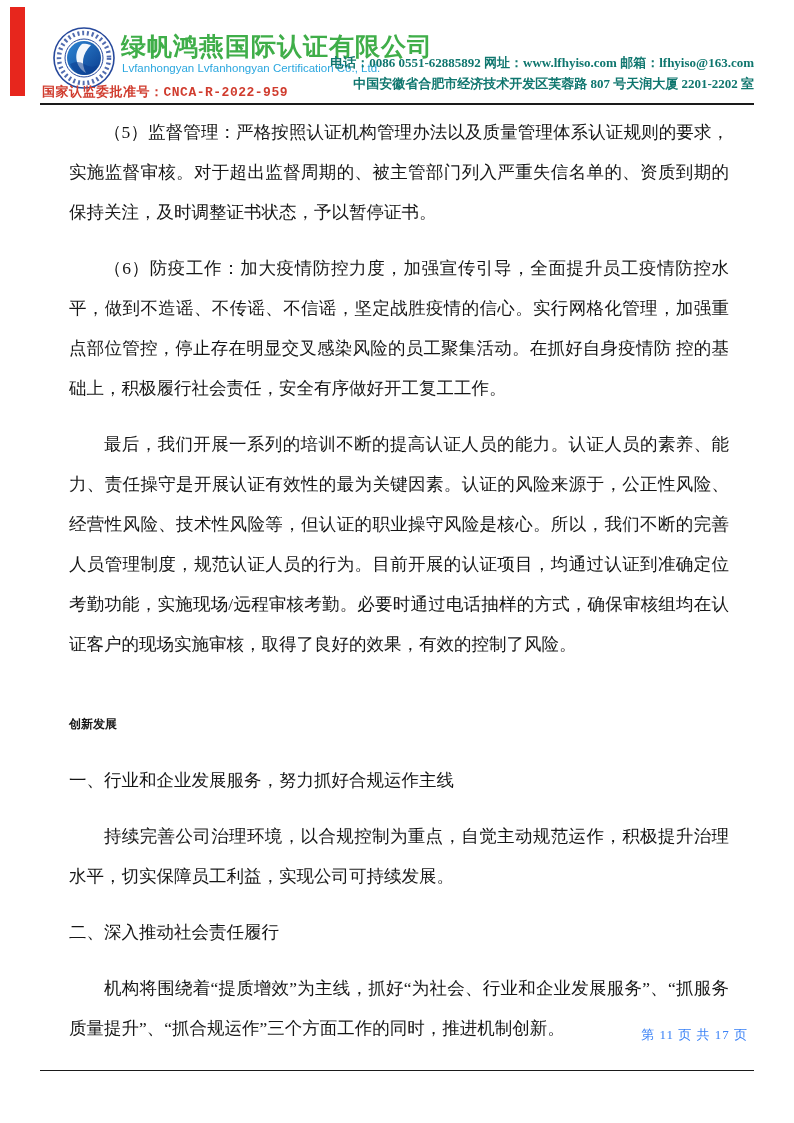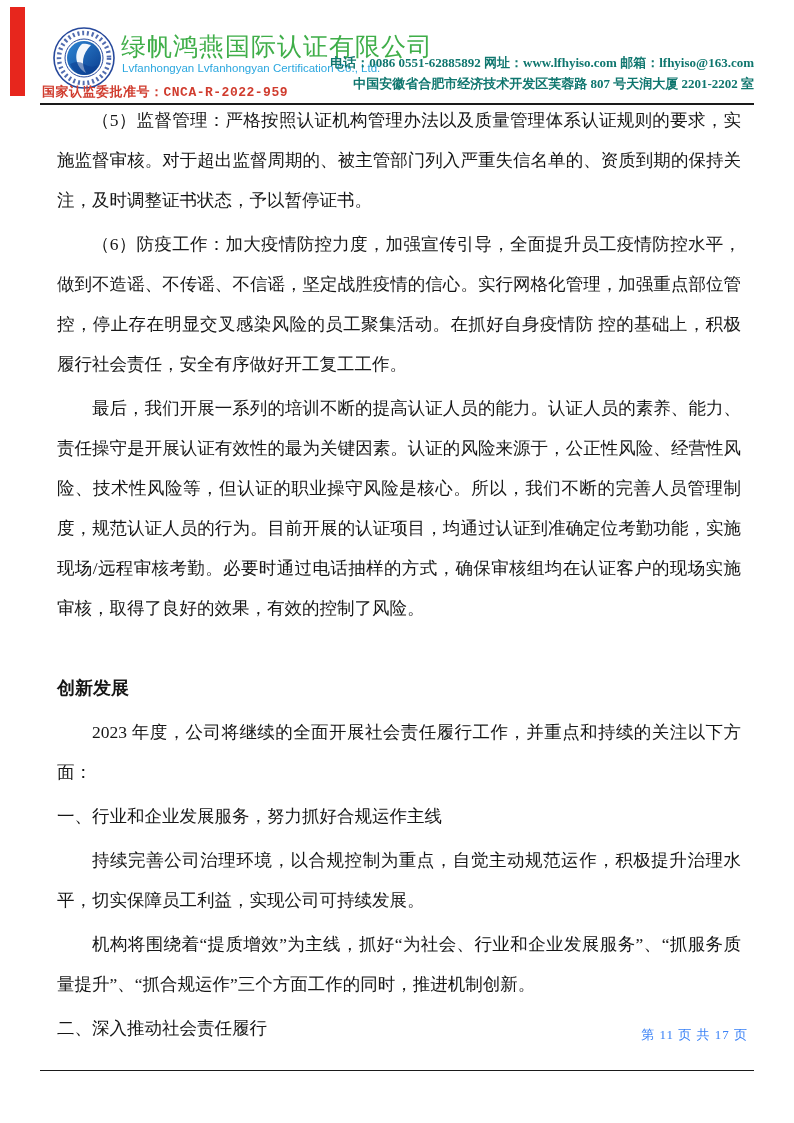--- a/index.html
+++ b/index.html
@@ -6,43 +6,43 @@
   .page{
     position:relative;width:794px;height:1123px;background:#ffffff;overflow:hidden;
     font-family:"Liberation Serif","DejaVu Serif",serif;color:#161616;
   }
   
   .red-bar{position:absolute;left:10px;top:7px;width:15px;height:89px;background:#e7261d;}
   
   .logo-wrap{position:absolute;left:52px;top:26px;width:64px;height:64px;}
   .name-cn{
     position:absolute;left:121px;top:30px;font-family:"Liberation Sans","DejaVu Sans",sans-serif;
-    font-size:25px;font-weight:normal;color:#3fae49;letter-spacing:1px;white-space:nowrap;
+    font-size:25px;font-weight:bold;color:#3fae49;letter-spacing:1px;white-space:nowrap;
   }
   .name-en{
     position:absolute;left:122px;top:62px;font-family:"Liberation Sans","DejaVu Sans",sans-serif;
     font-size:11.5px;color:#2ba7df;white-space:nowrap;
   }
   .approval{
     position:absolute;left:42px;top:83px;font-family:Liberation Mono, monospace;
     font-size:13px;font-weight:bold;color:#d03c2e;letter-spacing:0.5px;white-space:nowrap;
   }
   .contact{
     position:absolute;right:40px;top:52px;text-align:right;
     font-size:13px;font-weight:bold;line-height:21px;color:#0f766e;white-space:nowrap;
   }
   .header-rule{position:absolute;left:40px;right:40px;top:103px;border-top:2px solid #1a1a1a;}
   
   .doc-body{
     position:absolute;left:53px;top:96px;width:692px;
     font-size:17.5px;line-height:40px;text-align:justify;
   }
-  .para{margin:4px;}
+  .para{margin:16px;}
   .indent{text-indent:2em;}
-  .heading{margin-top:40px;font-weight:bold;font-size:18px;}
+  .heading{margin-top:40px;font-weight:bold;font-size:12px;}
   
   .footer-rule{position:absolute;left:40px;right:40px;top:1070px;border-top:1.5px solid #1a1a1a;}
   .footer-text{
     position:absolute;right:46px;top:1026px;font-size:13px;color:#3b82f6;
     letter-spacing:1px;white-space:nowrap;
   }
 </style>
 </head>
 <body>
 
@@ -76,23 +76,22 @@
     <div>中国安徽省合肥市经济技术开发区芙蓉路 807 号天润大厦 2201-2202 室</div>
   </div>
 
   <div class="header-rule"></div>
 
   <main class="doc-body">
     <p class="para indent">（5）监督管理：严格按照认证机构管理办法以及质量管理体系认证规则的要求，实施监督审核。对于超出监督周期的、被主管部门列入严重失信名单的、资质到期的保持关注，及时调整证书状态，予以暂停证书。</p>
     <p class="para indent">（6）防疫工作：加大疫情防控力度，加强宣传引导，全面提升员工疫情防控水平，做到不造谣、不传谣、不信谣，坚定战胜疫情的信心。实行网格化管理，加强重点部位管控，停止存在明显交叉感染风险的员工聚集活动。在抓好自身疫情防 控的基础上，积极履行社会责任，安全有序做好开工复工工作。</p>
     <p class="para indent">最后，我们开展一系列的培训不断的提高认证人员的能力。认证人员的素养、能力、责任操守是开展认证有效性的最为关键因素。认证的风险来源于，公正性风险、经营性风险、技术性风险等，但认证的职业操守风险是核心。所以，我们不断的完善人员管理制度，规范认证人员的行为。目前开展的认证项目，均通过认证到准确定位考勤功能，实施现场/远程审核考勤。必要时通过电话抽样的方式，确保审核组均在认证客户的现场实施审核，取得了良好的效果，有效的控制了风险。</p>
     <h2 class="para heading">创新发展</h2>
-    <p class="para indent">2023 年度，公司将继续的全面开展社会责任履行工作，并重点和持续的关注以下方面：</p>
     <p class="para">一、行业和企业发展服务，努力抓好合规运作主线</p>
     <p class="para indent">持续完善公司治理环境，以合规控制为重点，自觉主动规范运作，积极提升治理水平，切实保障员工利益，实现公司可持续发展。</p>
+    <p class="para">二、深入推动社会责任履行</p>
     <p class="para indent">机构将围绕着“提质增效”为主线，抓好“为社会、行业和企业发展服务”、“抓服务质量提升”、“抓合规运作”三个方面工作的同时，推进机制创新。</p>
-    <p class="para">二、深入推动社会责任履行</p>
   </main>
 
   <div class="footer-rule"></div>
   <div class="footer-text">第 11 页 共 17 页</div>
 
 </div>
 
 </body></html>

